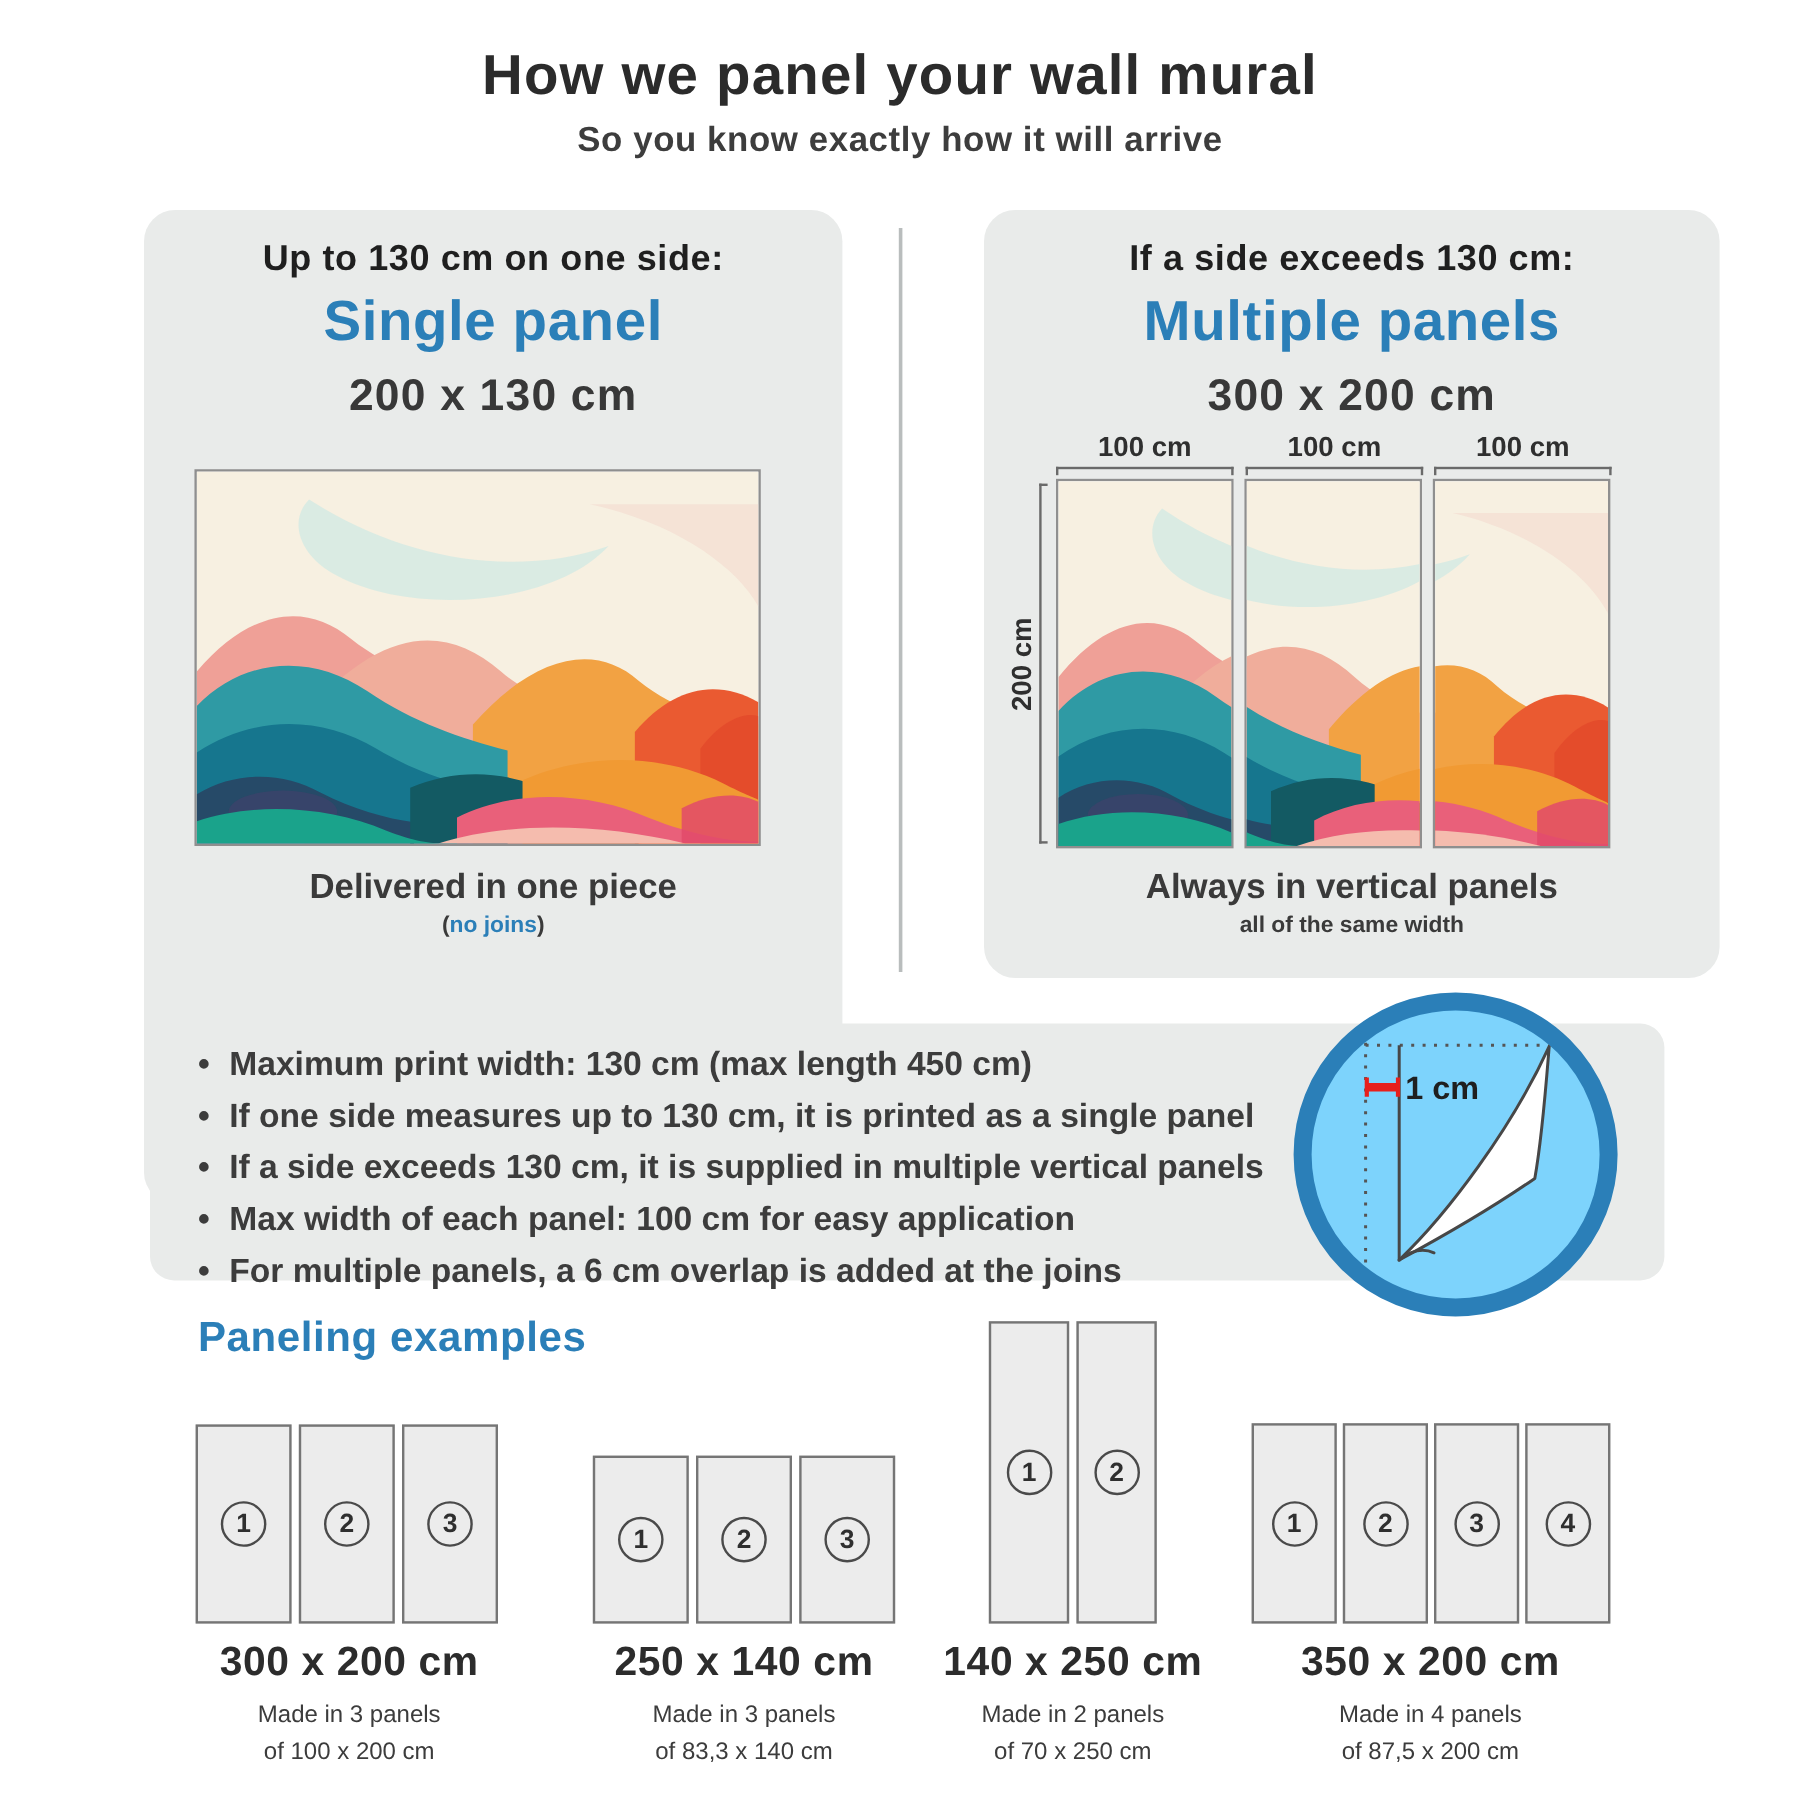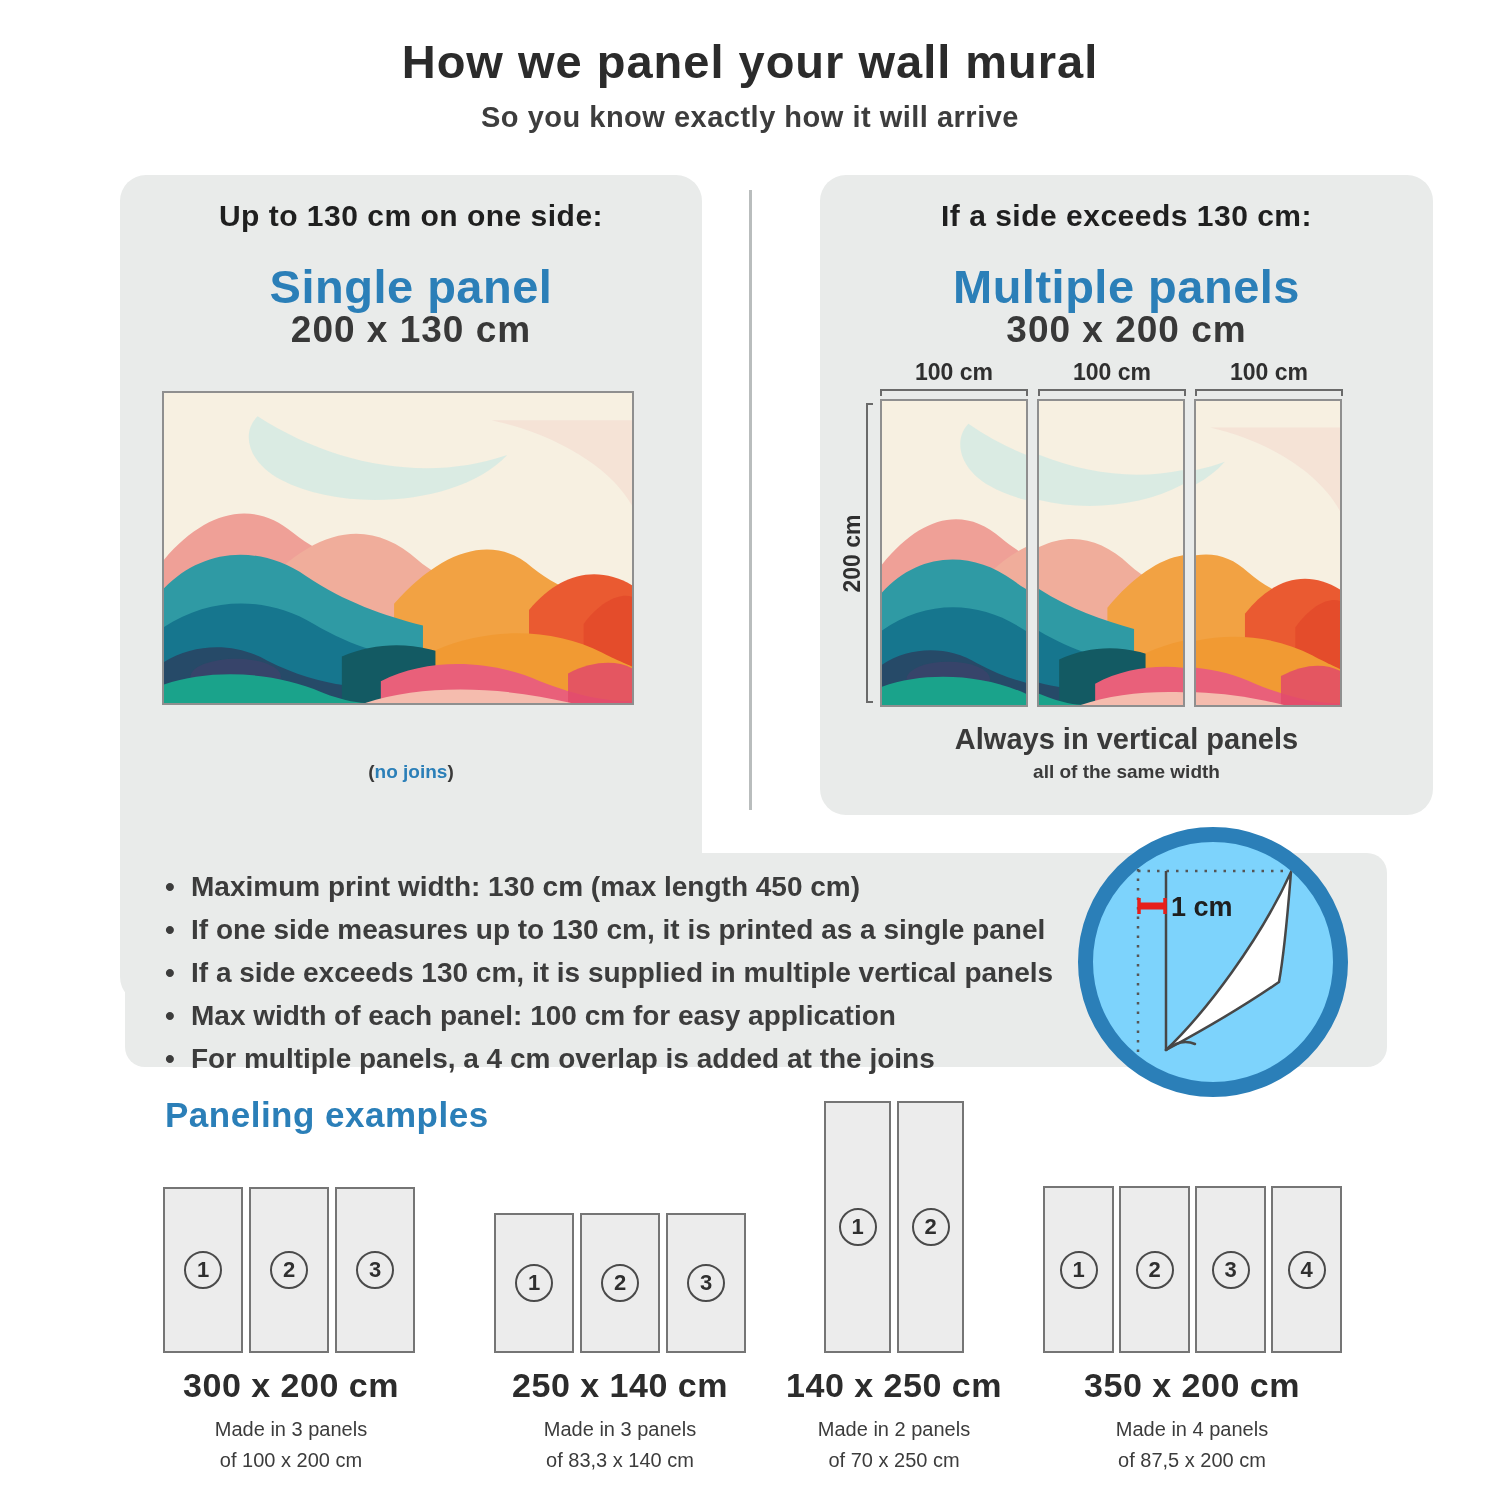--- a/index.html
+++ b/index.html
@@ -12,21 +12,21 @@
   .title{top:34px;left:0;width:1500px;font-size:47px;font-weight:bold;color:#2b2b2b;letter-spacing:1px;}
   .subtitle{top:101px;left:0;width:1500px;font-size:29px;font-weight:bold;color:#3d3d3d;letter-spacing:.5px;}
 
   
   .card{background:#e9ebea;border-radius:26px;}
   .card-left{left:120px;top:175px;width:582px;height:828px;}
   .card-right{left:820px;top:175px;width:570px;height:640px;padding-left:43px;}
   .divider{left:749px;top:190px;width:3px;height:620px;background:#b9bdbd;}
 
   .card-condition{top:24px;left:0;width:100%;font-size:30px;font-weight:bold;color:#1f1f1f;letter-spacing:.5px;}
-  .card-type{top:64px;left:0;width:100%;font-size:47px;font-weight:bold;color:#2b7fb8;letter-spacing:.5px;margin-top:20px;}
+  .card-type{top:64px;left:0;width:100%;font-size:47px;font-weight:bold;color:#2b7fb8;letter-spacing:.5px;}
   .card-size{top:134px;left:0;width:100%;font-size:37px;font-weight:bold;color:#383838;letter-spacing:1px;}
   .card-caption1{top:548px;left:0;width:100%;font-size:29px;font-weight:bold;color:#3a3a3a;}
   .card-caption2{top:586px;left:0;width:100%;font-size:19px;font-weight:bold;color:#3a3a3a;}
   .blue-text{color:#2b7fb8;}
 
   .artwork-frame{left:42px;top:216px;width:472px;height:314px;border:2px solid #8f8f8f;background:#fff;box-sizing:border-box;}
   .artwork-frame svg{display:block;width:100%;height:100%;}
 
   
   .wlabel{top:184px;width:148px;font-size:23px;font-weight:bold;color:#2f2f2f;}
@@ -92,20 +92,21 @@
 
   <div class="abs card card-left">
     <div class="abs card-condition ctr">Up to 130 cm on one side:</div>
     <div class="abs card-type ctr">Single panel</div>
     <div class="abs card-size ctr">200 x 130 cm</div>
     <div class="abs artwork-frame">
       <svg viewBox="0 0 600 400" preserveAspectRatio="none">
           <use href="#mural"></use>
         </svg>
     </div>
+    <div class="abs card-caption1 ctr">Delivered in one piece</div>
     <div class="abs card-caption2 ctr"><span>(</span><span class="blue-text">no joins</span><span>)</span></div>
   </div>
 
   <div class="abs divider"></div>
 
   <div class="abs card card-right">
     <div class="abs card-condition ctr">If a side exceeds 130 cm:</div>
     <div class="abs card-type ctr">Multiple panels</div>
     <div class="abs card-size ctr">300 x 200 cm</div>
 
@@ -138,21 +139,21 @@
     <div class="abs card-caption1 ctr">Always in vertical panels</div>
     <div class="abs card-caption2 ctr">all of the same width</div>
   </div>
 
   <div class="abs info-box">
     <ul class="bullets">
       <li>Maximum print width: 130 cm (max length 450 cm)</li>
       <li>If one side measures up to 130 cm, it is printed as a single panel</li>
       <li>If a side exceeds 130 cm, it is supplied in multiple vertical panels</li>
       <li>Max width of each panel: 100 cm for easy application</li>
-      <li>For multiple panels, a 4 cm overlap is added at the joins</li>
+      <li>For multiple panels, a 6 cm overlap is added at the joins</li>
     </ul>
   </div>
 
   <div class="abs overlap-circle">
     <svg width="210" height="215" viewBox="0 0 210 215">
       <line x1="30" y1="15" x2="30" y2="202" stroke="#555" stroke-width="2.5" stroke-dasharray="2.5,7"></line>
       <line x1="30" y1="17" x2="186" y2="17" stroke="#555" stroke-width="2.5" stroke-dasharray="2.5,7"></line>
       <line x1="58" y1="17" x2="58" y2="197" stroke="#474747" stroke-width="2.5"></line>
       <path d="M183 18 C180 55 177 95 171 128 C135 153 95 176 58 196 C98 158 152 86 183 18 Z" fill="#ffffff" stroke="#474747" stroke-width="2.5" stroke-linejoin="round"></path>
       <path d="M58 196 C68 188 78 186 87 190" fill="none" stroke="#474747" stroke-width="2.5" stroke-linecap="round"></path>

